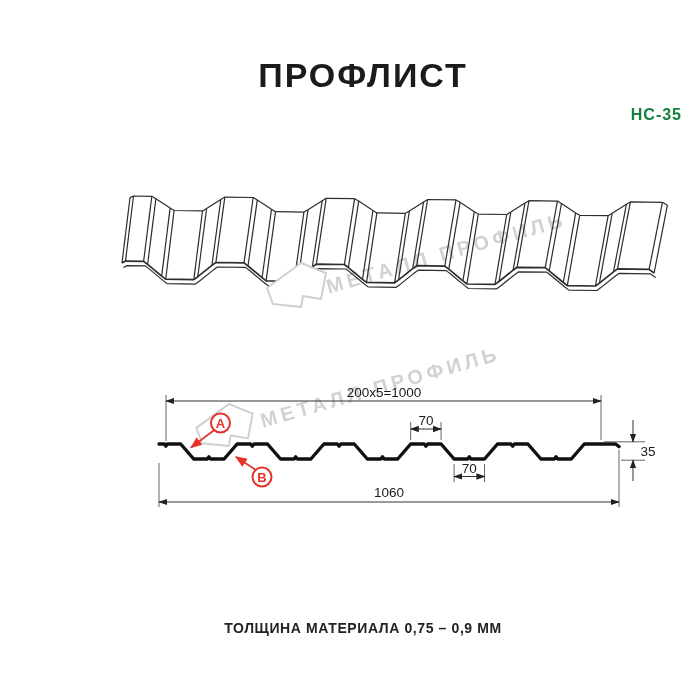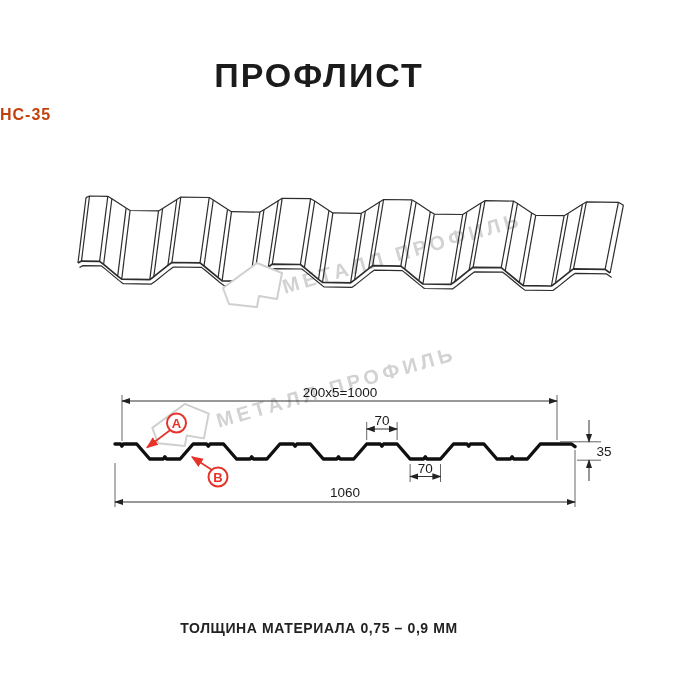--- a/index.html
+++ b/index.html
@@ -1,21 +1,21 @@
 <!DOCTYPE html>
 <html><head>
 <meta charset="utf-8">
 <style>
   html,body{margin:0;padding:0;background:#fff;}
   .stage{position:relative;width:638px;height:700px;background:#fff;overflow:hidden;
-         font-family:"Liberation Sans",sans-serif;}
+         font-family:"Liberation Sans",sans-serif;margin-left:44px;}
   .title{position:absolute;top:56px;left:0;right:0;text-align:center;
          font-size:34px;font-weight:bold;letter-spacing:2px;color:#1b1b1b;z-index:4;}
-  .subtitle{position:absolute;top:106px;left:0;right:0;text-align:left;
-         font-size:16px;font-weight:bold;letter-spacing:1px;color:#c2410c;z-index:4;}
+  .subtitle{position:absolute;top:106px;left:0;right:0;text-align:right;
+         font-size:16px;font-weight:bold;letter-spacing:1px;color:#15803d;z-index:4;}
   .footer{position:absolute;top:620px;left:0;right:0;text-align:center;
          font-size:14px;font-weight:bold;letter-spacing:.6px;color:#222;z-index:4;}
   .wm{position:absolute;color:#d2d2d2;font-weight:bold;font-size:20px;letter-spacing:4px;
       white-space:nowrap;transform:rotate(-16deg);transform-origin:left center;z-index:1;}
   .wm1{left:283px;top:276px;}
   .wm2{left:217px;top:410px;}
   .wmlogo{position:absolute;}
   .wmlogo1{left:222px;top:262px;z-index:3;}
   .wmlogo2{left:151px;top:403px;z-index:1;}
   .wmlogo polygon{fill:#ffffff;stroke:#cfcfcf;stroke-width:2;stroke-linejoin:round;}

